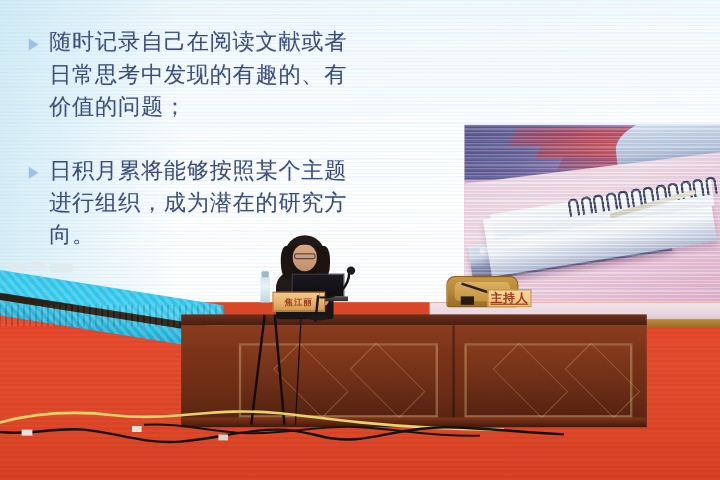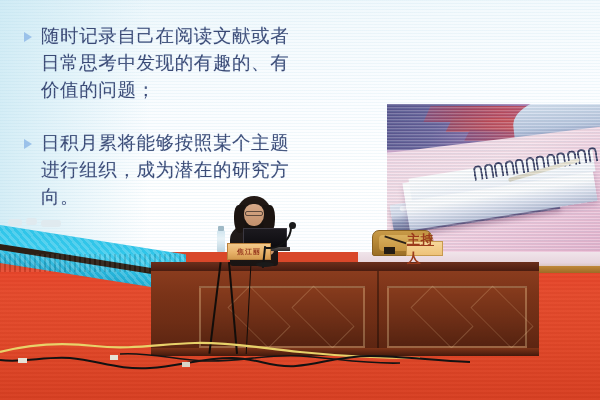--- a/index.html
+++ b/index.html
@@ -338,21 +338,21 @@
     background:#241c14;
   }
   #hostcard {
     position:absolute; left:406px; top:241px; width:37px; height:15px;
     background:linear-gradient(to bottom,#f6d79a,#eec279);
     border:1px solid #c79a4e;
     display:flex; align-items:center; justify-content:center;
   }
   #hostcard span {
     font-family:"DejaVu Sans","Liberation Sans",sans-serif;
-    font-size:13px; color:#9b3b1c; letter-spacing:.5px; font-weight:bold;text-decoration:underline;
+    font-size:10px; color:#9b3b1c; letter-spacing:.5px; font-weight:bold;text-decoration:underline;
   }
 
   
   #cables { position:absolute; left:0; top:330px; width:600px; height:60px; }
 
   
   .dropcable { position:absolute; background:#120d0a; }
 </style>
 </head>
 <body>

